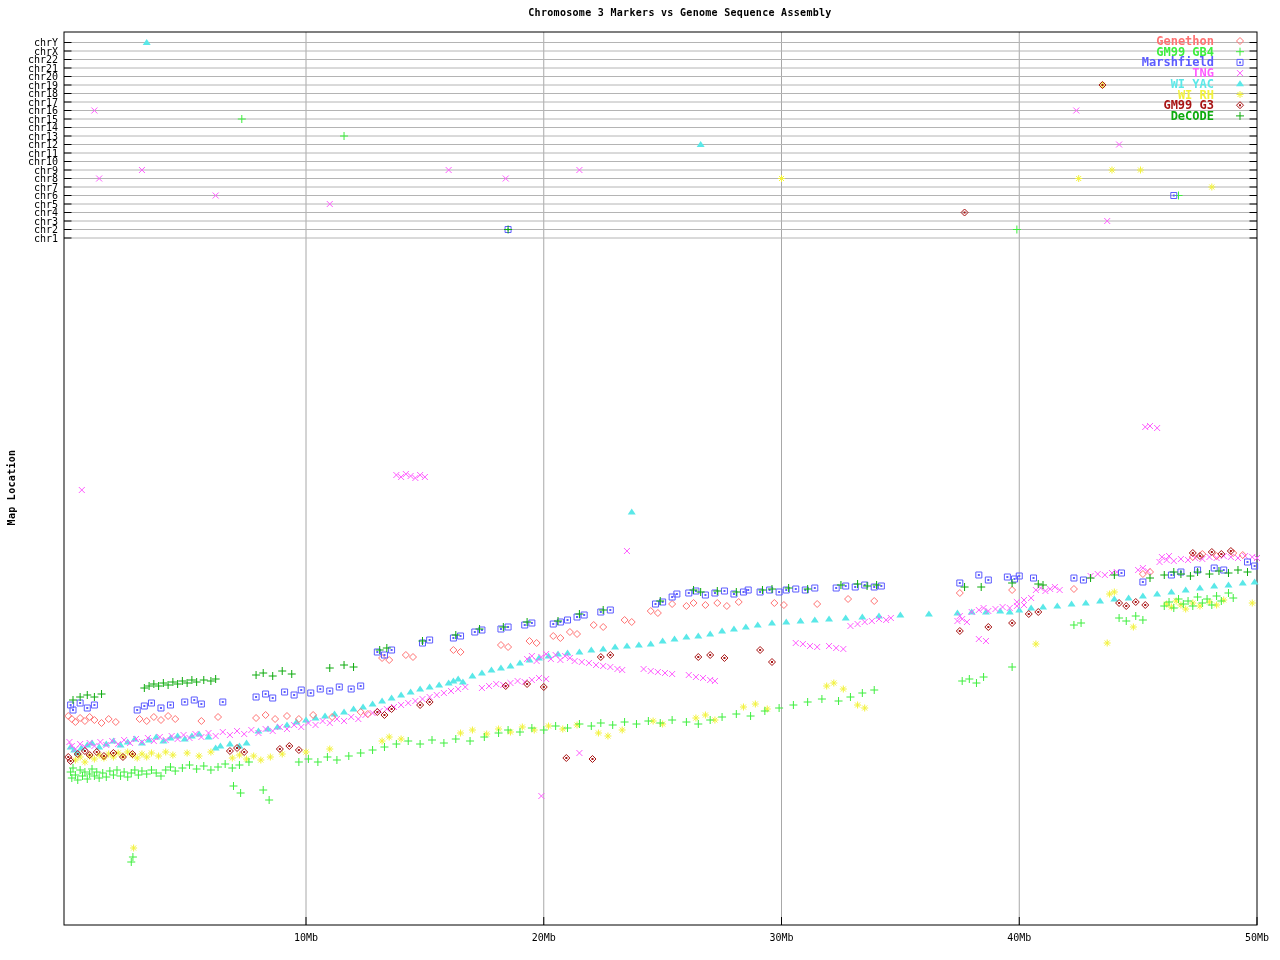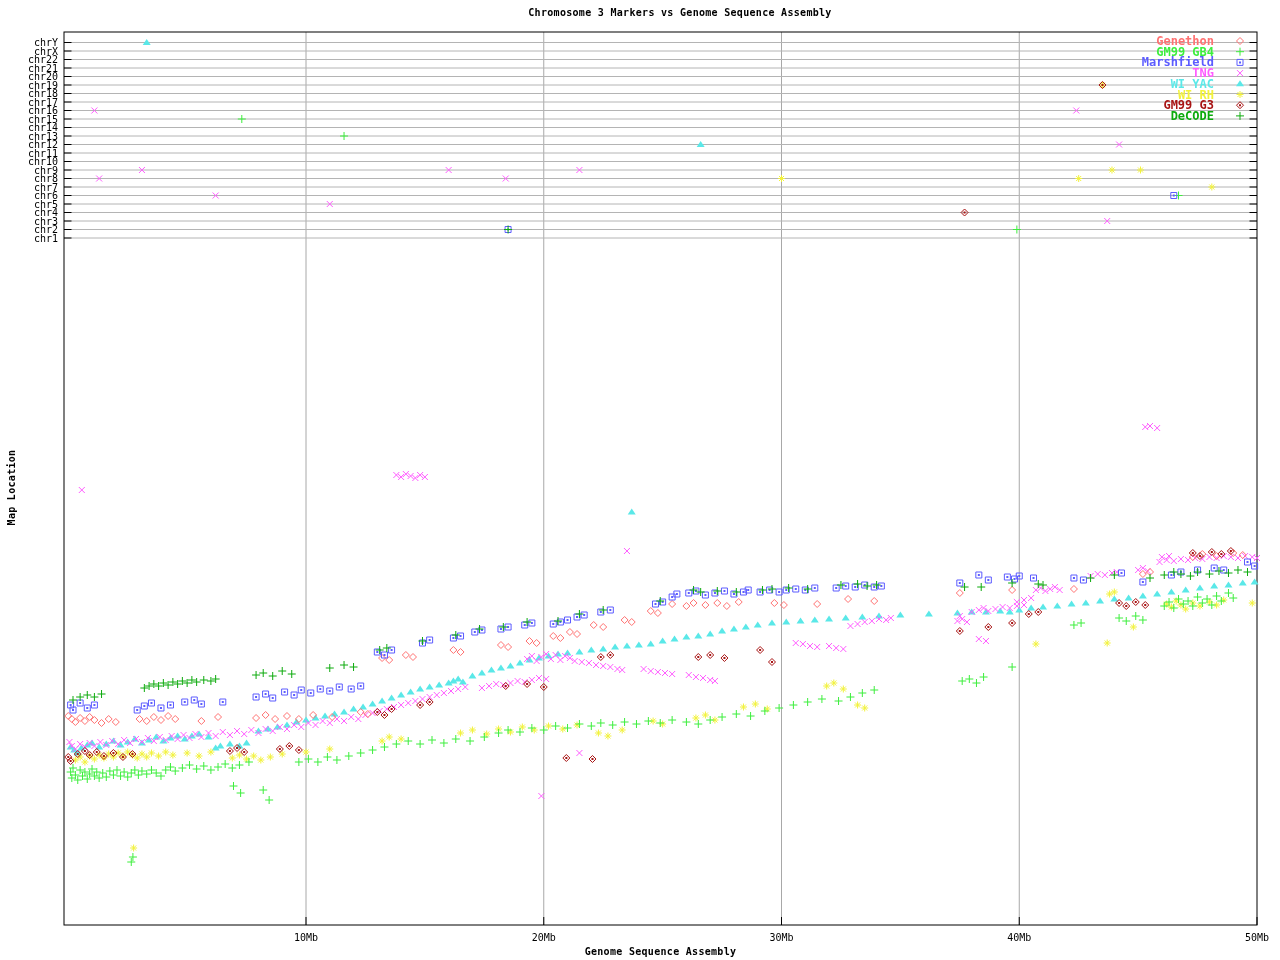--- a/index.html
+++ b/index.html
@@ -14,21 +14,20 @@
            transform:rotate(-90deg);}
   svg{position:absolute;top:0;left:0;}
   svg text{font-family:"DejaVu Sans Mono","Liberation Mono",monospace;}
 </style>
 </head>
 <body>
 
 <div class="screen">
   <div class="chart-title">Chromosome 3 Markers vs Genome Sequence Assembly</div>
   <div class="y-label">Map Location</div>
-  <div class="x-label">Genome Sequence Assembly</div>
   <svg id="plot" width="1280" height="960">
       <line x1="306" y1="32" x2="306" y2="925" stroke="#a8a8a8" stroke-width="1"></line>
       <line x1="306" y1="917" x2="306" y2="925" stroke="#000000" stroke-width="1"></line>
       <text x="306" y="941" fill="#000" font-size="10" text-anchor="middle" font-weight="normal">10Mb</text>
       <line x1="543.75" y1="32" x2="543.75" y2="925" stroke="#a8a8a8" stroke-width="1"></line>
       <line x1="543.75" y1="917" x2="543.75" y2="925" stroke="#000000" stroke-width="1"></line>
       <text x="543.75" y="941" fill="#000" font-size="10" text-anchor="middle" font-weight="normal">20Mb</text>
       <line x1="781.5" y1="32" x2="781.5" y2="925" stroke="#a8a8a8" stroke-width="1"></line>
       <line x1="781.5" y1="917" x2="781.5" y2="925" stroke="#000000" stroke-width="1"></line>
       <text x="781.5" y="941" fill="#000" font-size="10" text-anchor="middle" font-weight="normal">30Mb</text>

